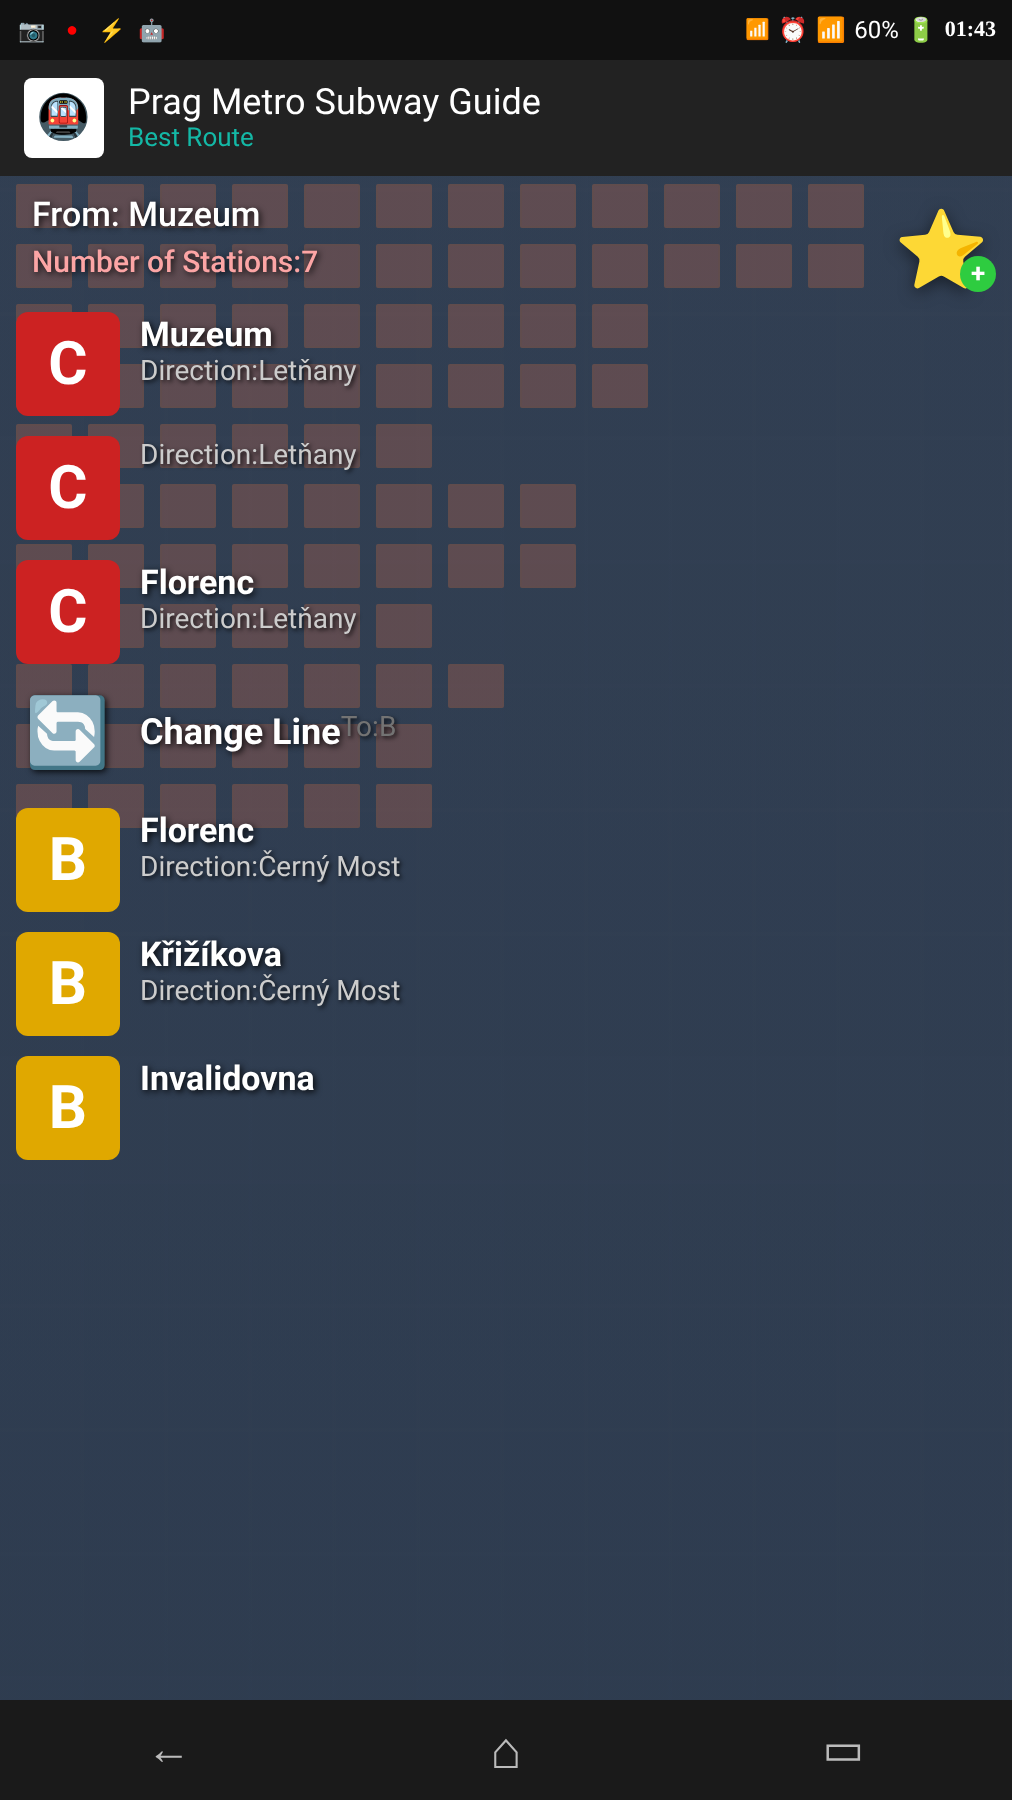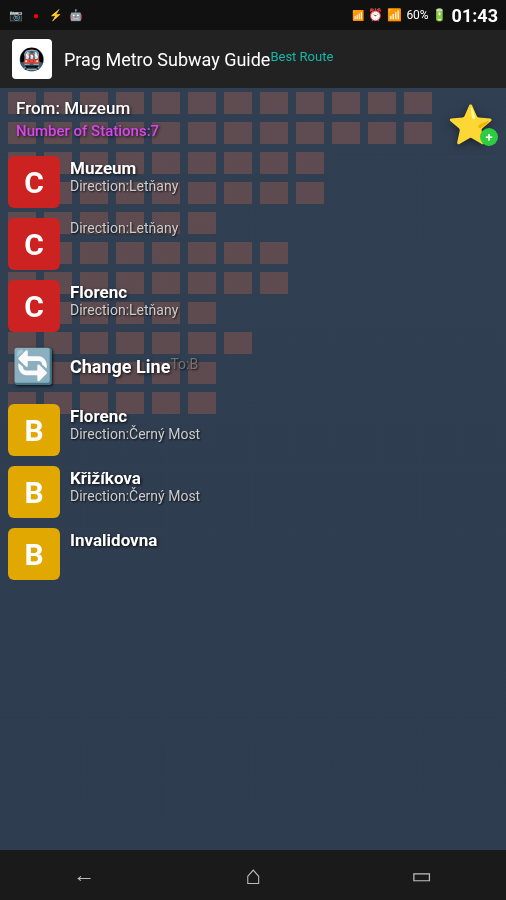--- a/index.html
+++ b/index.html
@@ -81,21 +81,21 @@
       gap: 12px;
     }
     .app-header-icon {
       width: 40px; height: 40px;
       background: #fff;
       border-radius: 4px;
       display: flex; align-items: center; justify-content: center;
       font-size: 22px;
     }
     .app-header-text {
-      display: flex; flex-direction: row;
+      display: flex; flex-direction: column;
     }
     .app-title {
       color: #fff;
       font-size: 18px;
       font-weight: 400;
     }
     .app-subtitle {
       color: #14b8a6;
       font-size: 13px;
     }
@@ -116,21 +116,21 @@
     }
     .route-from-to {
       color: #fff;
       font-size: 17px;
       font-weight: 500;
       text-shadow: 1px 1px 3px rgba(0,0,0,0.8);
     }
     .route-stats {
       display: flex;
       justify-content: space-between;
-      color: #d946ef;
+      color: #fca5a5;
       font-size: 15px;
       font-weight: 500;
       padding: 4px 0 6px;
       text-shadow: 1px 1px 3px rgba(0,0,0,0.8);
     }
 
     
     .star-badge {
       position: absolute;
       top: 100px;
@@ -396,21 +396,21 @@
     <span class="status-icon" style="font-size:10px;color:red;">●</span>
     <span class="status-icon">⚡</span>
     <span class="status-icon">🤖</span>
   </div>
   <div class="right-icons">
     <span style="font-size:10px;">📶</span>
     <span>⏰</span>
     <span>📶</span>
     <span>60%</span>
     <span>🔋</span>
-    <span style="font-size:18px;font-weight:bold;">01:43</span>
+    <span style="font-size:11px;font-weight:bold;font-family:Liberation Serif, serif;">01:43</span>
   </div>
 </div>
 
 <div class="app-header">
   <div class="app-header-icon">
     <span>🚇</span>
   </div>
   <div class="app-header-text">
     <span class="app-title">Prag Metro Subway Guide</span>
     <span class="app-subtitle">Best Route</span>

